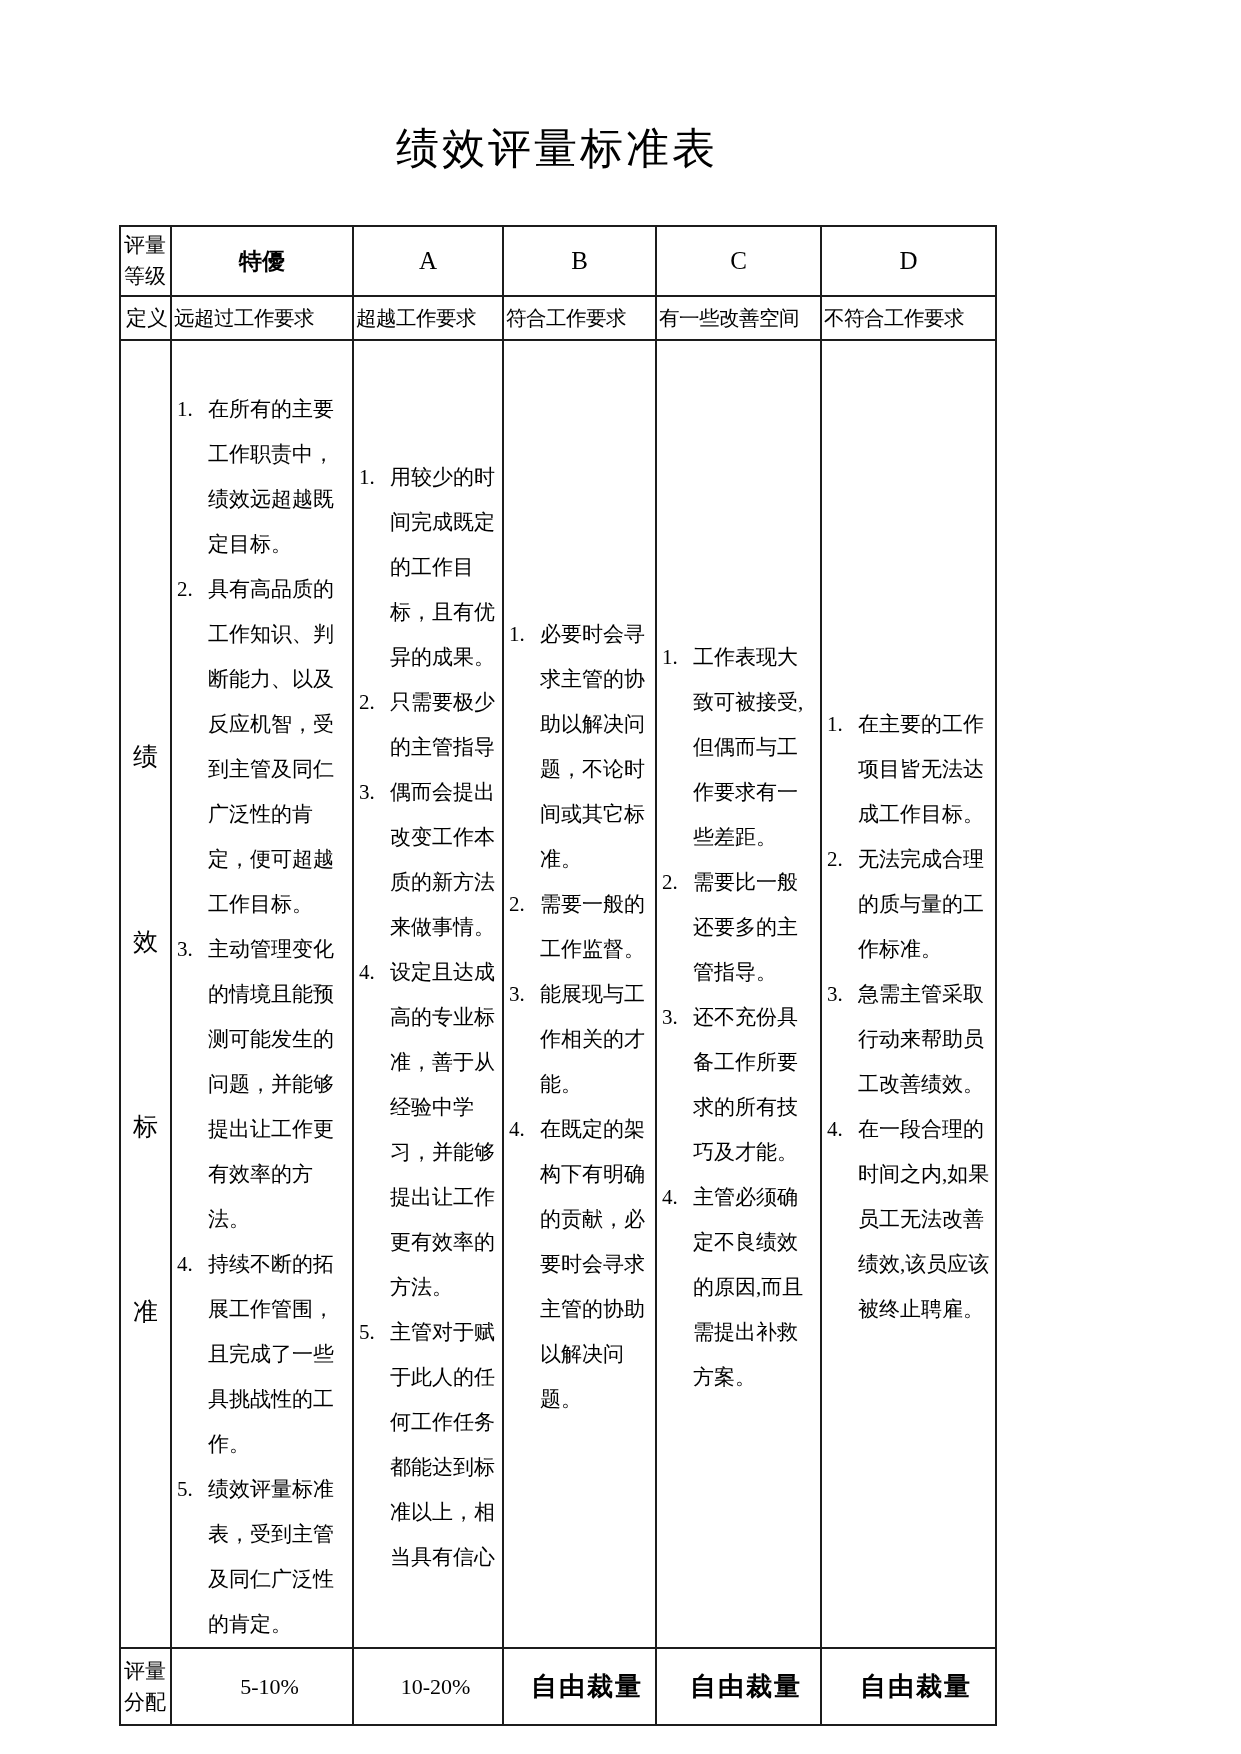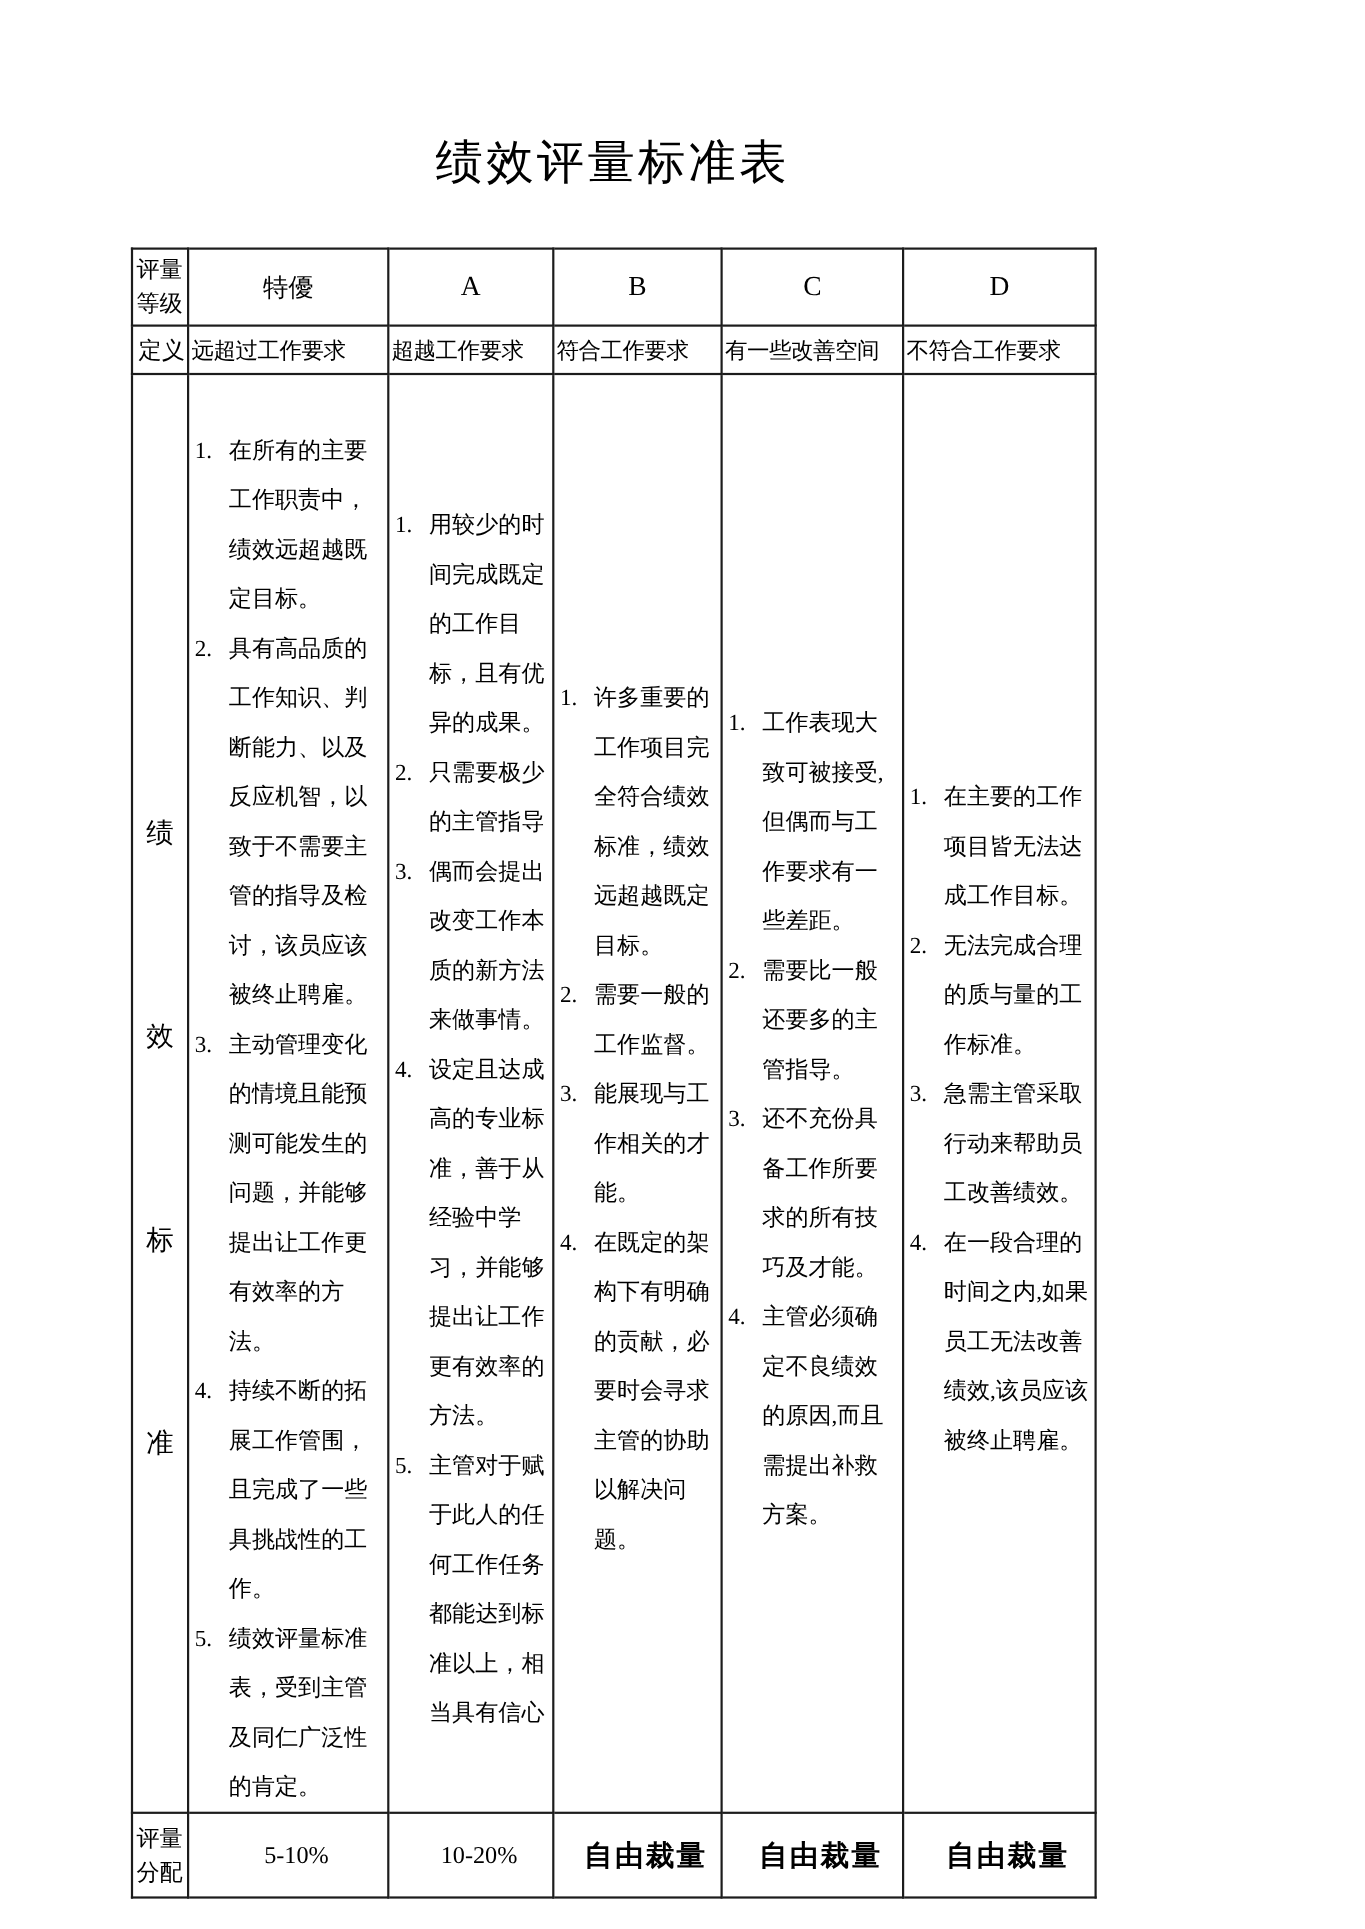--- a/index.html
+++ b/index.html
@@ -43,21 +43,21 @@
   col.c-spec  { width: 182px; }
   col.c-a     { width: 150px; }
   col.c-b     { width: 153px; }
   col.c-c     { width: 165px; }
   col.c-d     { width: 175px; }
 
   
   tr.row-grades      { height: 70px; }
   td.corner          { font-size: 21px; line-height: 31px; padding-left: 3px; }
   td.grade           { text-align: center; font-size: 25px; }
-  td.grade.special   { font-size: 23px; font-weight: normal; font-family: "Liberation Sans", "DejaVu Sans", sans-serif; }
+  td.grade.special   { font-size: 23px; font-weight: bold; font-family: "Liberation Sans", "DejaVu Sans", sans-serif; }
 
   
   tr.row-defs        { height: 44px; }
   td.def-label       { font-size: 21px; padding-left: 5px; }
   td.def             { font-size: 20.5px; padding-left: 2px; letter-spacing: -0.5px; margin-left: 16px; }
 
   
   tr.row-crit        { height: 1078px; }
   td.axis            { text-align: center; vertical-align: middle; }
   .axis-stack {
@@ -143,21 +143,21 @@
         </div>
       </td>
 
       <td class="crit">
         <div class="item">
           <span class="num">1.</span>
           <span class="txt">在所有的主要工作职责中，绩效远超越既定目标。</span>
         </div>
         <div class="item">
           <span class="num">2.</span>
-          <span class="txt">具有高品质的工作知识、判断能力、以及反应机智，以致于不需要主管的指导及检讨，该员应该被终止聘雇。</span>
+          <span class="txt">具有高品质的工作知识、判断能力、以及反应机智，受到主管及同仁广泛性的肯定，便可超越工作目标。</span>
         </div>
         <div class="item">
           <span class="num">3.</span>
           <span class="txt">主动管理变化的情境且能预测可能发生的问题，并能够提出让工作更有效率的方法。</span>
         </div>
         <div class="item">
           <span class="num">4.</span>
           <span class="txt">持续不断的拓展工作管围，且完成了一些具挑战性的工作。</span>
         </div>
         <div class="item">
@@ -185,21 +185,21 @@
         </div>
         <div class="item">
           <span class="num">5.</span>
           <span class="txt">主管对于赋于此人的任何工作任务都能达到标准以上，相当具有信心</span>
         </div>
       </td>
 
       <td class="crit">
         <div class="item">
           <span class="num">1.</span>
-          <span class="txt">许多重要的工作项目完全符合绩效标准，绩效远超越既定目标。</span>
+          <span class="txt">必要时会寻求主管的协助以解决问题，不论时间或其它标准。</span>
         </div>
         <div class="item">
           <span class="num">2.</span>
           <span class="txt">需要一般的工作监督。</span>
         </div>
         <div class="item">
           <span class="num">3.</span>
           <span class="txt">能展现与工作相关的才能。</span>
         </div>
         <div class="item">

